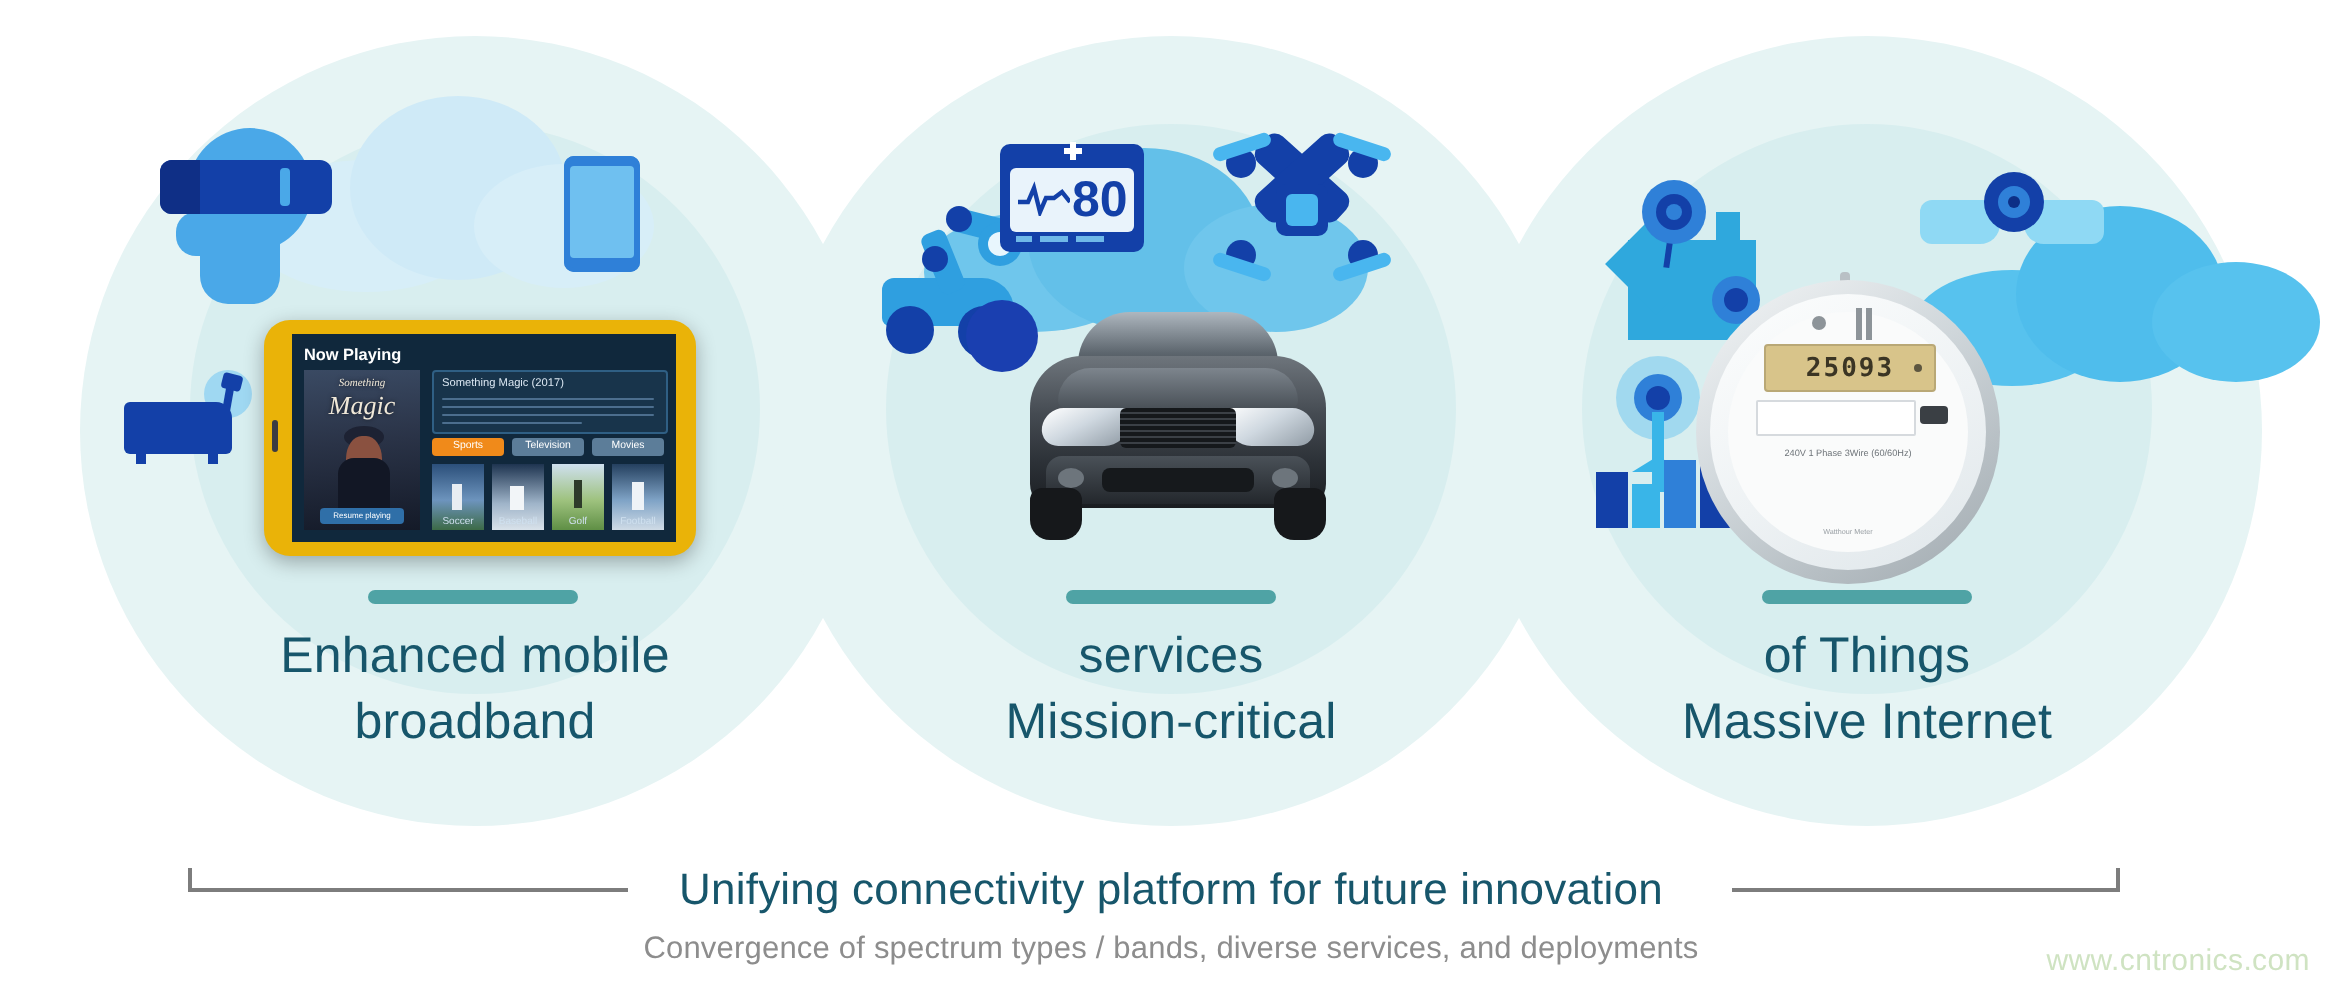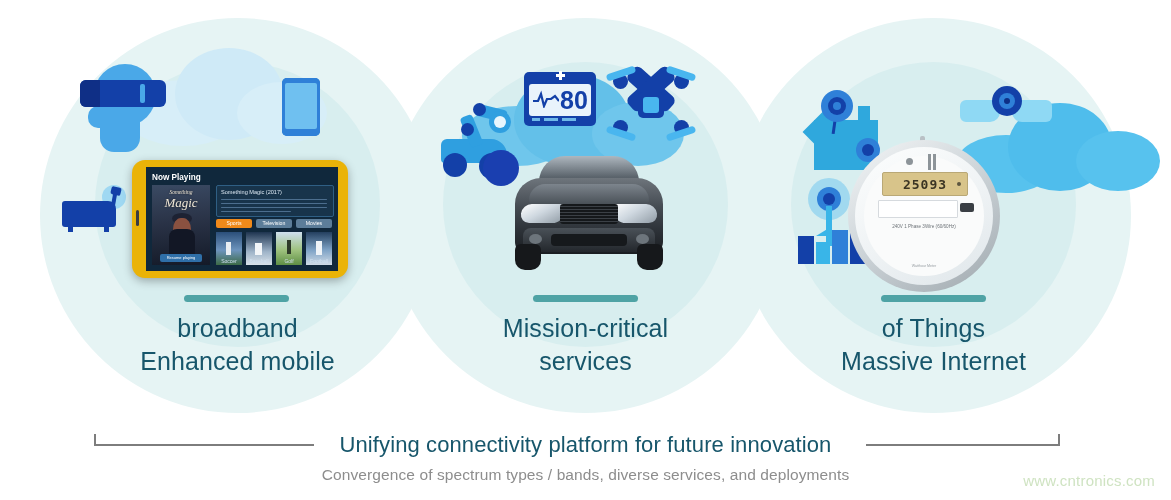--- a/index.html
+++ b/index.html
@@ -192,22 +192,22 @@
       <div class="thumb" style="left:160px;top:65px;width:26px;height:33px;">
         <div class="sky" style="background:linear-gradient(180deg,#24405f 0%,#7fa3c6 55%,#cfdbe6 100%);"></div>
         <div class="sq" style="left:10px;top:9px;width:6px;height:14px;background:#eef3f7;"></div>
         <div class="cap" style="bottom:1px;">Football</div>
       </div>
     </div>
   </div>
 
   <div class="divider" style="left:184px;top:295px;width:105px;"></div>
   <div class="panel-label" style="left:85px;top:312px;width:305px;">
+    <div>Enhanced mobile</div>
     <div>broadband</div>
-    <div>Enhanced mobile</div>
   </div>
 
   <div class="cloud" style="left:452px;top:58px;width:240px;height:110px;">
     <span style="left:10px;top:48px;width:110px;height:60px;background:#6fc6ec;"></span>
     <span style="left:62px;top:16px;width:116px;height:92px;background:#63c0e9;"></span>
     <span style="left:140px;top:44px;width:92px;height:64px;background:#6fc6ec;"></span>
   </div>
 
   <div style="position:absolute;left:437px;top:97px;width:78px;height:78px;">
     <div class="sq" style="left:4px;top:42px;width:66px;height:24px;background:#2f9fe0;
@@ -217,21 +217,21 @@
     <div class="sq" style="left:38px;top:10px;width:32px;height:12px;background:#2f9fe0;
          transform:rotate(14deg);border-radius:4px;"></div>
     <div class="rnd" style="left:24px;top:26px;width:13px;height:13px;background:#1340a8;"></div>
     <div class="rnd" style="left:36px;top:6px;width:13px;height:13px;background:#1340a8;"></div>
     <div class="rnd" style="left:52px;top:14px;width:22px;height:22px;background:#2f9fe0;"></div>
     <div class="rnd" style="left:57px;top:19px;width:12px;height:12px;background:#e8f6fd;"></div>
     <div class="rnd" style="left:6px;top:56px;width:24px;height:24px;background:#1340a8;"></div>
     <div class="rnd" style="left:42px;top:56px;width:26px;height:26px;background:#1340a8;"></div>
   </div>
 
-  <div style="position:absolute;left:524px;top:72px;width:72px;height:54px;">
+  <div style="position:absolute;left:500px;top:72px;width:72px;height:54px;">
     <div class="sq" style="left:0;top:0;width:72px;height:54px;background:#1340a8;border-radius:5px;"></div>
     <div class="sq" style="left:5px;top:12px;width:62px;height:32px;background:#e9f3fb;border-radius:3px;"></div>
     <div class="sq" style="left:32px;top:2px;width:9px;height:3px;background:#fff;"></div>
     <div class="sq" style="left:35px;top:-1px;width:3px;height:9px;background:#fff;"></div>
     <div style="position:absolute;left:9px;top:18px;width:26px;height:18px;">
       <svg viewBox="0 0 26 18" width="26" height="18">
         <polyline points="0,11 5,11 8,4 11,16 14,9 18,9 22,6 26,11" fill="none" stroke="#1340a8" stroke-width="2.2"></polyline>
       </svg>
     </div>
     <div style="position:absolute;left:36px;top:13px;color:#1340a8;font-size:25px;
@@ -280,22 +280,22 @@
          background:linear-gradient(180deg,#4a5158 0%,#23272c 100%);border-radius:8px;"></div>
     <div class="sq" style="left:46px;top:82px;width:76px;height:12px;background:#16191c;border-radius:4px;"></div>
     <div class="rnd" style="left:24px;top:82px;width:13px;height:10px;background:#6d757c;"></div>
     <div class="rnd" style="left:131px;top:82px;width:13px;height:10px;background:#6d757c;"></div>
     <div class="tire" style="left:10px;top:92px;width:26px;height:26px;border-radius:6px 6px 10px 10px;"></div>
     <div class="tire" style="left:132px;top:92px;width:26px;height:26px;border-radius:6px 6px 10px 10px;"></div>
   </div>
 
   <div class="divider" style="left:533px;top:295px;width:105px;"></div>
   <div class="panel-label" style="left:433px;top:312px;width:305px;">
+    <div>services</div>
     <div>Mission-critical</div>
-    <div>services</div>
   </div>
 
   <div class="cloud" style="left:950px;top:95px;width:215px;height:100px;">
     <span style="left:6px;top:40px;width:100px;height:58px;background:#57c2ee;"></span>
     <span style="left:58px;top:8px;width:104px;height:88px;background:#4fbdec;"></span>
     <span style="left:126px;top:36px;width:84px;height:60px;background:#57c2ee;"></span>
   </div>
 
   <div style="position:absolute;left:960px;top:86px;width:96px;height:48px;">
     <div class="sq" style="left:0;top:14px;width:40px;height:22px;background:#8fd9f4;

